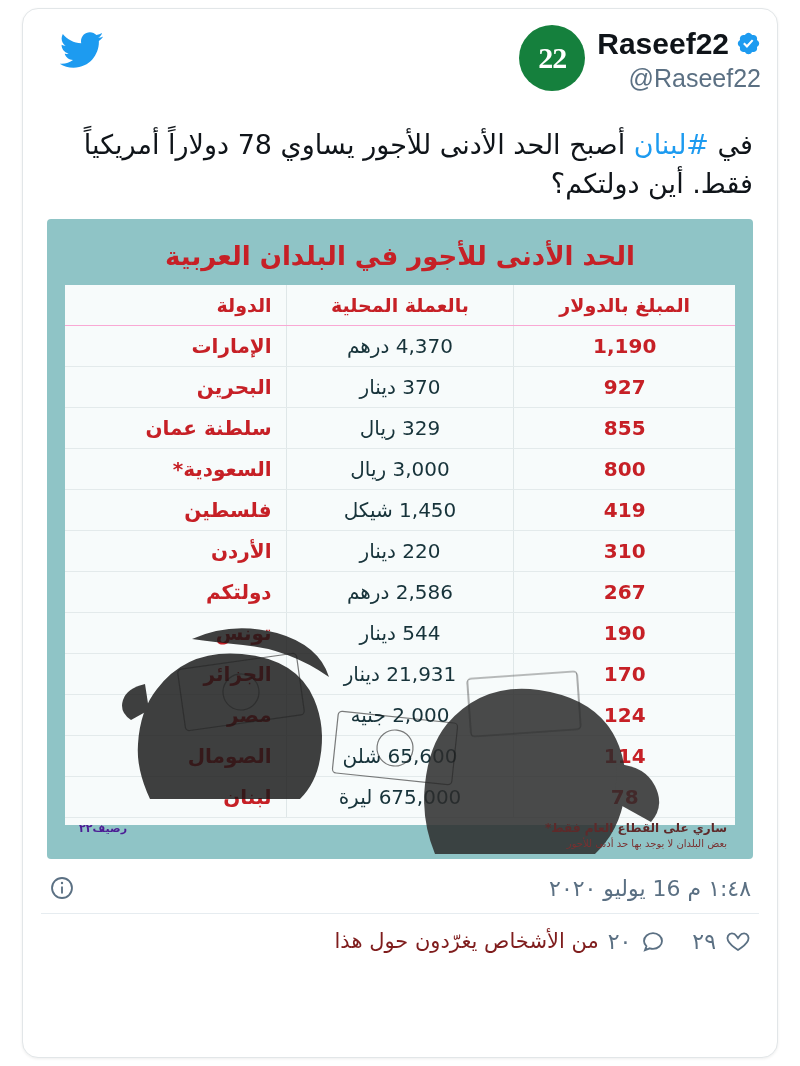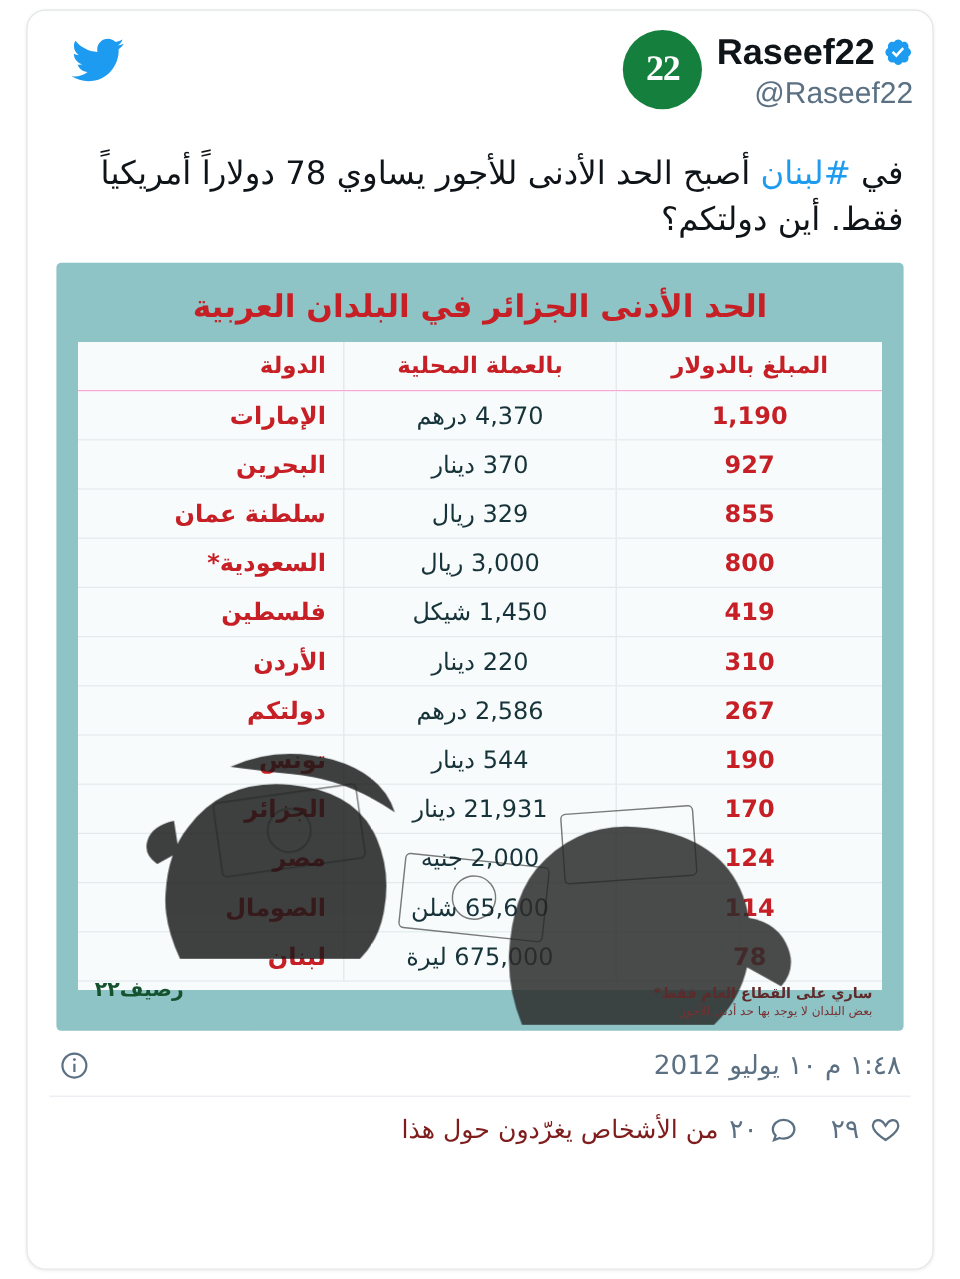--- a/index.html
+++ b/index.html
@@ -178,23 +178,23 @@
     direction:rtl;
     color:#7d1c1c;
     font-family:"DejaVu Sans",sans-serif;
   }
   .ig-footnotes .fn1{font-size:12px;font-weight:bold;color:#5e2a2a;}
   .ig-footnotes .fn2{font-size:10px;color:#7a3030;margin-top:3px;}
   .ig-logo{
     position:absolute;
     left:32px;bottom:24px;
     z-index:5;
-    font-size:17px;
+    font-size:11px;
     font-weight:bold;
-    color:#14532d;
+    color:#4c1d95;
     direction:rtl;
     font-family:"DejaVu Sans",sans-serif;
     margin-top:23px;
   }
   
   .meta-row{
     display:flex;
     align-items:center;
     justify-content:space-between;
     padding:16px 26px 12px 26px;
@@ -263,21 +263,21 @@
           <span class="avatar-text">22</span>
         </div>
       </div>
     </div>
 
     <div class="tweet-text">
       <span>في </span><span class="hashtag">#لبنان</span><span> أصبح الحد الأدنى للأجور يساوي 78 دولاراً أمريكياً فقط. أين دولتكم؟</span>
     </div>
 
     <div class="infographic">
-      <div class="ig-title">الحد الأدنى الجزائر في البلدان العربية</div>
+      <div class="ig-title">الحد الأدنى للأجور في البلدان العربية</div>
 
       <div class="ig-table-wrap">
         <table class="ig-table">
           <thead>
             <tr>
               <th class="col-usd">المبلغ بالدولار</th>
               <th class="col-local">بالعملة المحلية</th>
               <th class="col-country">الدولة</th>
             </tr>
           </thead>
@@ -366,21 +366,21 @@
       </svg>
 
       <div class="ig-footnotes">
         <div class="fn1">ساري على القطاع العام فقط*</div>
         <div class="fn2">بعض البلدان لا يوجد بها حد أدنى للأجور</div>
       </div>
       <div class="ig-logo">رصيف٢٢</div>
     </div>
 
     <div class="meta-row">
-      <div class="timestamp">١:٤٨ م ١٠ يوليو 2012</div>
+      <div class="timestamp">١:٤٨ م 16 يوليو ٢٠٢٠</div>
       <span class="info-icon">
         <svg viewBox="0 0 24 24" width="26" height="26" fill="none" stroke="currentColor" stroke-width="1.7" aria-hidden="true">
           <circle cx="12" cy="12" r="9.2"></circle>
           <line x1="12" y1="10.6" x2="12" y2="17"></line>
           <circle cx="12" cy="7.4" r="1.1" fill="currentColor" stroke="none"></circle>
         </svg>
       </span>
     </div>
 
     <div class="divider"></div>

